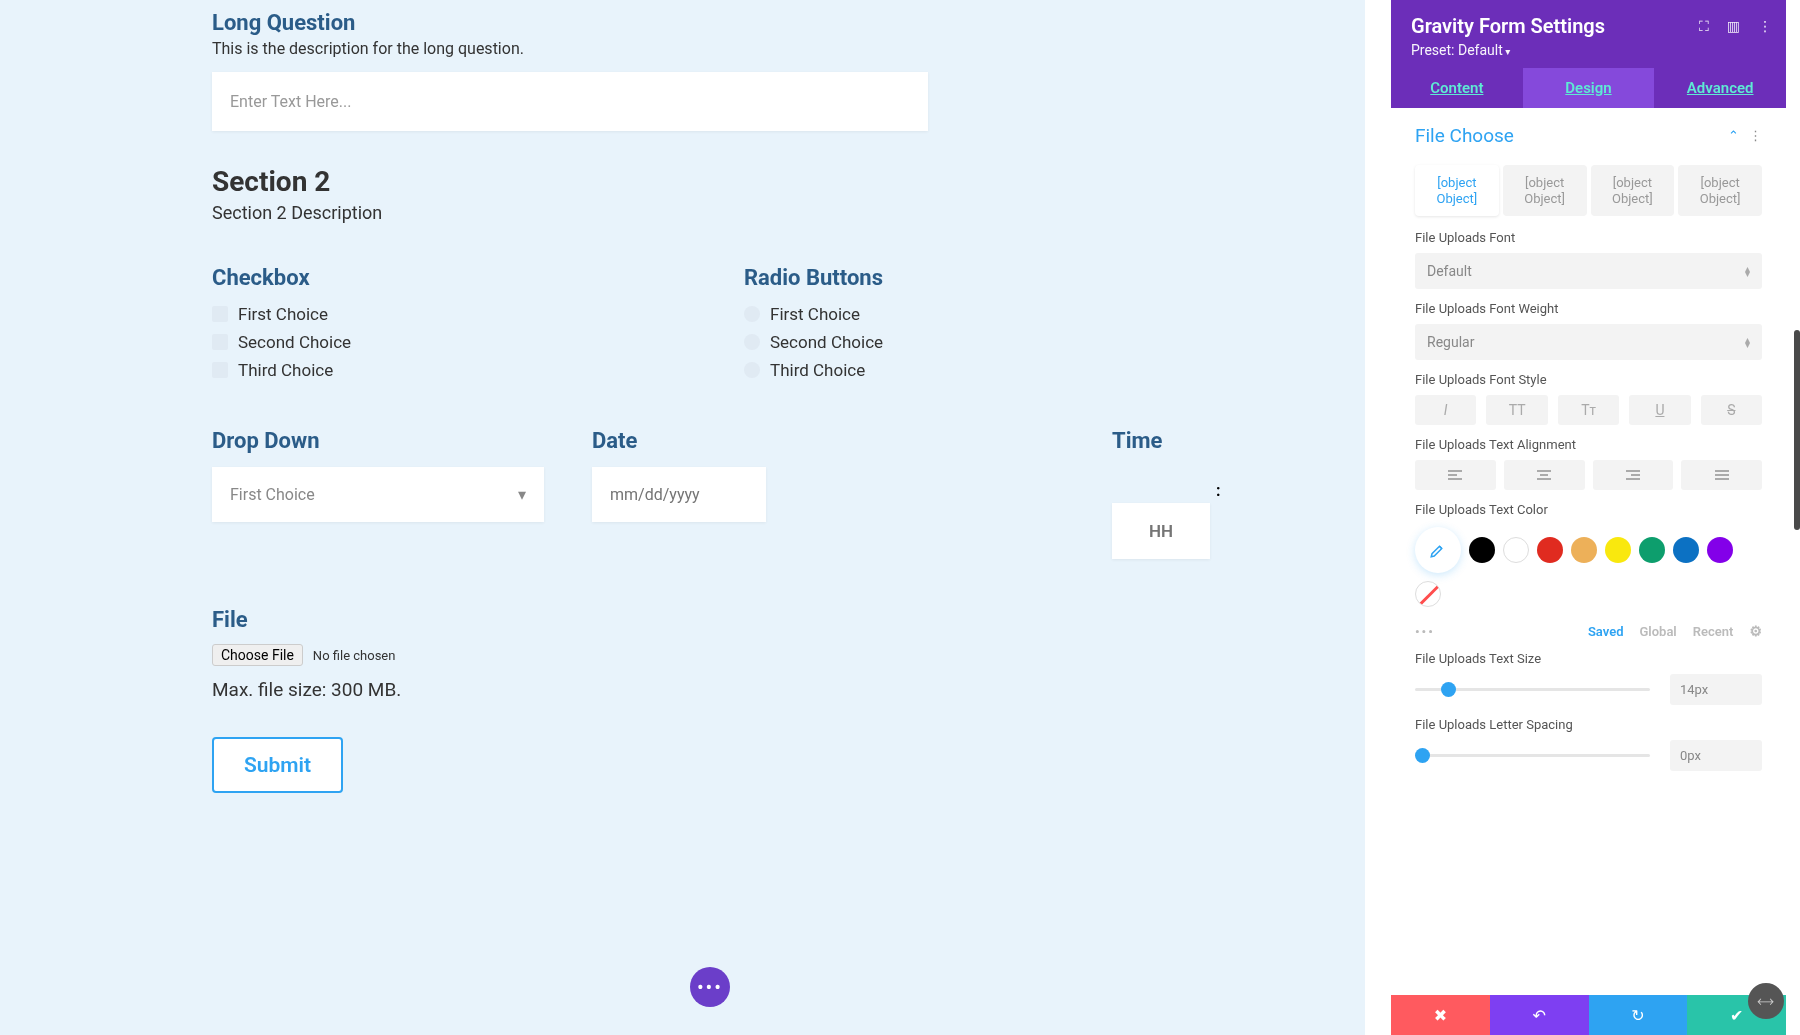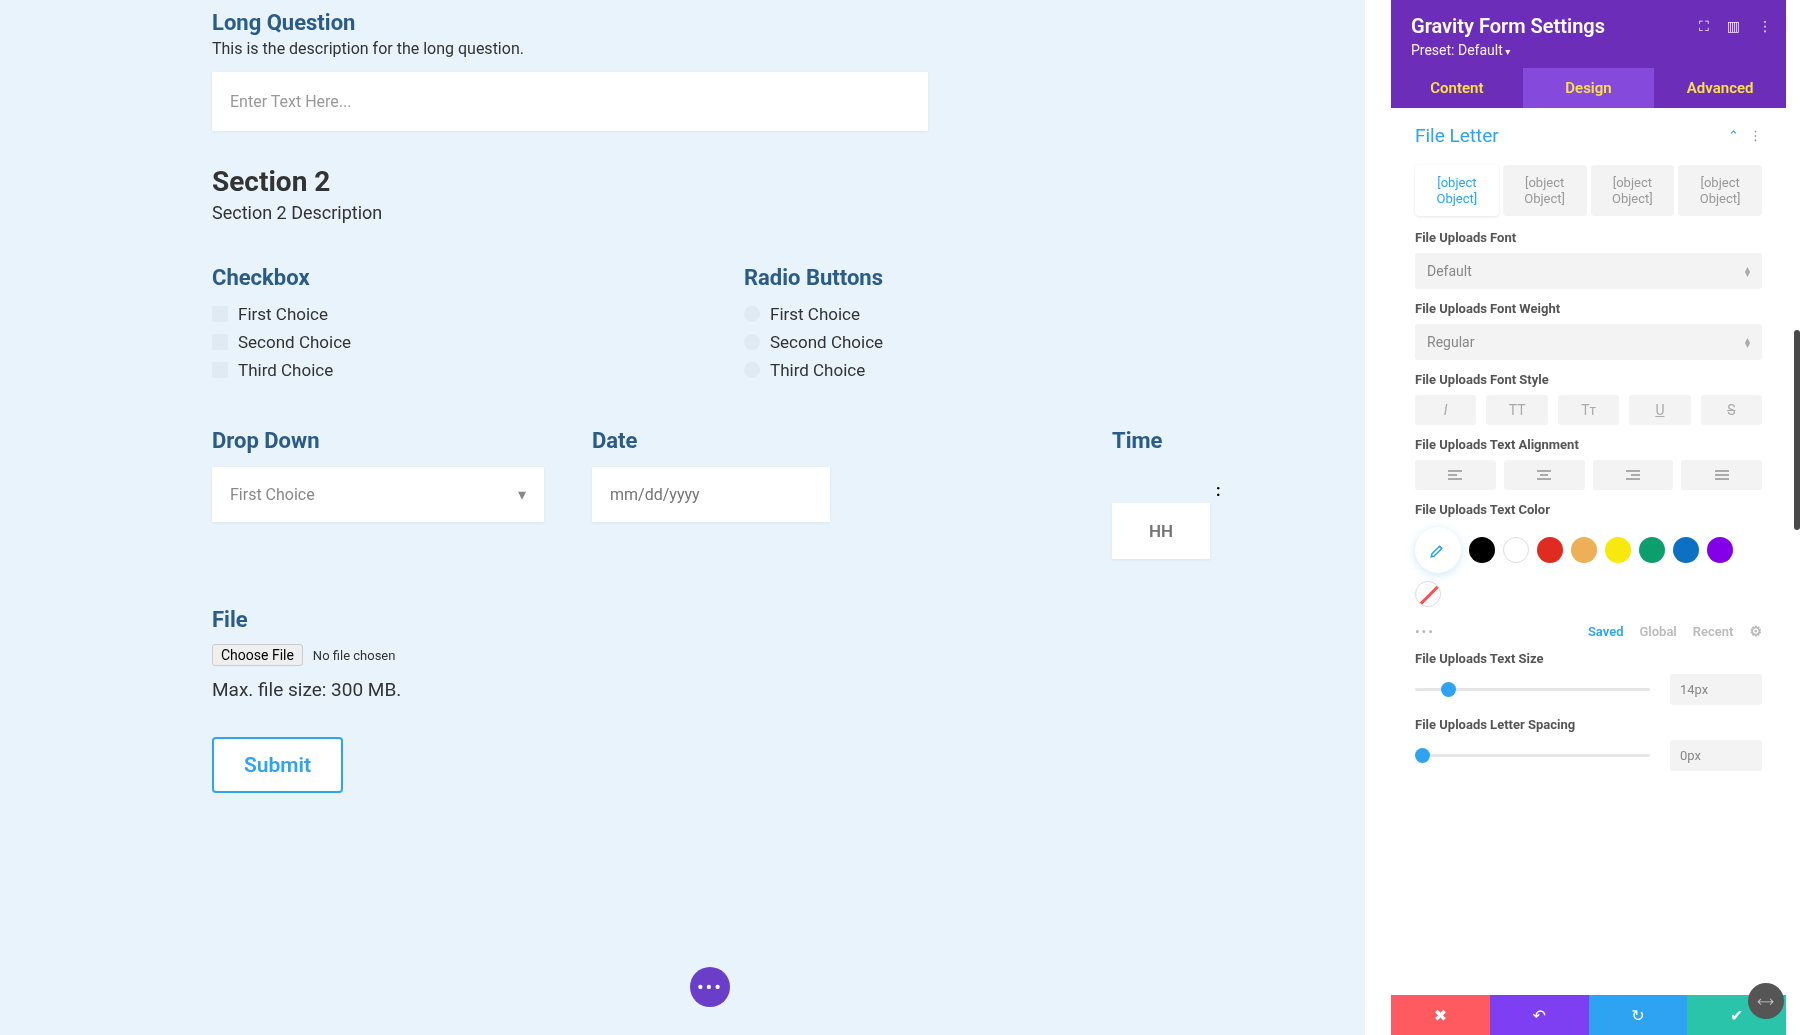--- a/index.html
+++ b/index.html
@@ -12,49 +12,49 @@
 .section-title { font-size: 28px; font-weight: 700; color: #333; margin-top: 34px; margin-bottom: 4px; }
 .section-desc { font-size: 18px; color: #333; margin-bottom: 42px; }
 .row { display: flex; gap: 0; }
 .col { }
 .choice-item { display: flex; align-items: center; margin-bottom: 8px; font-size: 17px; color: #333; }
 .checkbox-box { width: 16px; height: 16px; background: #e0eaf3; margin-right: 10px; border-radius: 2px; }
 .radio-box { width: 16px; height: 16px; background: #e0eaf3; border-radius: 50%; margin-right: 10px; }
 .dropdown-row { display: flex; align-items: flex-start; margin-top: 40px; }
 .dropdown-col { margin-right: 24px; }
 .select-box { background: #fff; border: none; box-shadow: 0 1px 3px rgba(0,0,0,0.06); padding: 18px 18px; width: 332px; font-size: 16px; color: #888; display: flex; justify-content: space-between; align-items: center; }
-.date-input { background: #fff; border: none; box-shadow: 0 1px 3px rgba(0,0,0,0.06); padding: 18px 18px; width: 238px; font-size: 16px; color: #14532d; }
+.date-input { background: #fff; border: none; box-shadow: 0 1px 3px rgba(0,0,0,0.06); padding: 18px 18px; width: 174px; font-size: 16px; color: #14532d; }
 .time-col { margin-left: 140px; }
 .time-input { background: #fff; border: none; box-shadow: 0 1px 3px rgba(0,0,0,0.06); padding: 18px 18px; width: 98px; font-size: 17px; color: #666; text-align: center; font-weight: 600; margin-top: 40px; }
 .time-sep { font-weight: 700; margin: 0 6px; padding-top: 18px; }
 .file-row { margin-top: 48px; }
 .choose-file-btn { background: #efefef; border: 1px solid #ccc; font-size: 14px; padding: 2px 8px; margin-right: 6px; border-radius: 3px; }
 .file-status { font-size: 13px; color: #333; }
 .file-max { font-size: 19px; color: #333; margin-top: 12px; }
 .submit-btn { margin-top: 36px; background: #fff; border: 2px solid #2ea3f2; color: #2ea3f2; font-size: 21px; font-weight: 600; padding: 14px 30px; border-radius: 4px; cursor: pointer; }
 .dots-fab { position: absolute; left: 50%; transform: translateX(-210px); bottom: 28px; width: 40px; height: 40px; border-radius: 50%; background: #6b3ec9; display: flex; align-items: center; justify-content: center; color: #fff; font-size: 20px; letter-spacing: 2px; cursor: pointer; }
 
 
 .panel { position: absolute; right: 14px; top: 0; width: 395px; height: 100%; background: #fff; }
 .panel-header { background: #6c2eb9; color: #fff; padding: 14px 20px 10px 20px; position: relative; }
 .panel-title { font-size: 20px; font-weight: 600; margin-bottom: 4px; }
 .panel-preset { font-size: 14px; opacity: 0.95; }
 .panel-preset::after { content: " ▾"; font-size: 10px; }
 .panel-icons { position: absolute; right: 14px; top: 18px; display: flex; gap: 18px; }
 .panel-icons span { cursor: pointer; font-size: 14px; opacity: 0.9; }
 .tabs { display: flex; background: #6c2eb9; }
-.tab { flex: 1; text-align: center; padding: 11px 0; color: #fde047; font-size: 15px; font-weight: 600; cursor: pointer; }
+.tab { flex: 1; text-align: center; padding: 11px 0; color: #5eead4; font-size: 15px; font-weight: 600; cursor: pointer; text-decoration: underline; }
 .tab.active { background: #8549db; }
 .panel-body { padding: 16px 24px; overflow-y: auto; height: calc(100% - 150px); }
 .accordion-head { display: flex; align-items: center; justify-content: space-between; color: #2ea3f2; font-size: 19px; font-weight: 400; margin-bottom: 18px; }
 .accordion-head .ah-right { display: flex; align-items: center; gap: 10px; color: #888; font-size: 13px; }
 .obj-tabs { display: flex; gap: 4px; margin-bottom: 14px; }
 .obj-tab { flex: 1; background: #f3f3f3; text-align: center; font-size: 13px; font-weight: 400; padding: 10px 4px; color: #999; border-radius: 4px; line-height: 1.2; cursor: pointer; }
 .obj-tab.active { background: #fff; color: #2ea3f2; box-shadow: 0 1px 3px rgba(0,0,0,0.1); }
-.lbl { font-size: 13px; color: #555; font-weight: 700; margin-bottom: 8px; margin-top: 12px; }
+.lbl { font-size: 13px; color: #555; font-weight: 400; margin-bottom: 8px; margin-top: 12px; }
 .sel { background: #f3f3f3; border: none; width: 100%; padding: 10px 12px; font-size: 14px; color: #888; border-radius: 3px; display: flex; justify-content: space-between; align-items: center; cursor: pointer; }
 .sel-arrows { font-size: 10px; color: #aaa; line-height: 0.5; }
 .style-btns, .align-btns { display: flex; gap: 10px; }
 .style-btn, .align-btn { background: #f3f3f3; border: none; flex: 1; height: 30px; border-radius: 3px; color: #aaa; display: flex; align-items: center; justify-content: center; cursor: pointer; font-size: 14px; }
 .align-btns { gap: 8px; }
 .align-btn { flex: 1; height: 30px; }
 .align-lines { display: flex; flex-direction: column; gap: 2px; width: 14px; }
 .align-lines span { height: 2px; background: #aaa; display: block; }
 .color-row { display: flex; gap: 8px; align-items: center; margin-top: 10px; flex-wrap: wrap; }
 .picker-btn { width: 46px; height: 46px; border-radius: 50%; background: #fff; border: none; box-shadow: 0 2px 8px rgba(46,163,242,0.25); display: flex; align-items: center; justify-content: center; color: #2ea3f2; cursor: pointer; }
@@ -177,21 +177,21 @@
     </div>
   </div>
   <div class="tabs">
     <div class="tab">Content</div>
     <div class="tab active">Design</div>
     <div class="tab">Advanced</div>
   </div>
 
   <div class="panel-body">
     <div class="accordion-head">
-      <span>File Letter</span>
+      <span>File Choose</span>
       <span class="ah-right">
         <span style="color:#2ea3f2;">⌃</span>
         <span>⋮</span>
       </span>
     </div>
 
     <div class="obj-tabs">
       <div class="obj-tab active">[object Object]</div>
       <div class="obj-tab">[object Object]</div>
       <div class="obj-tab">[object Object]</div>

